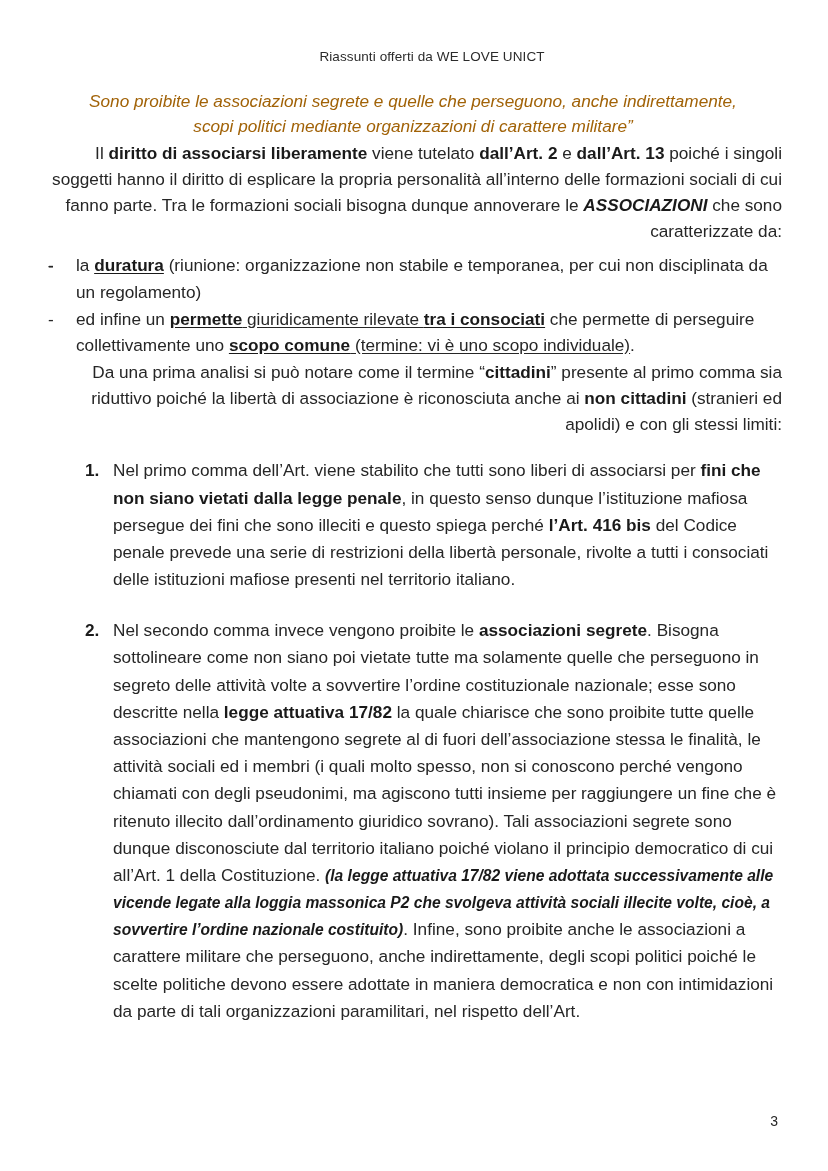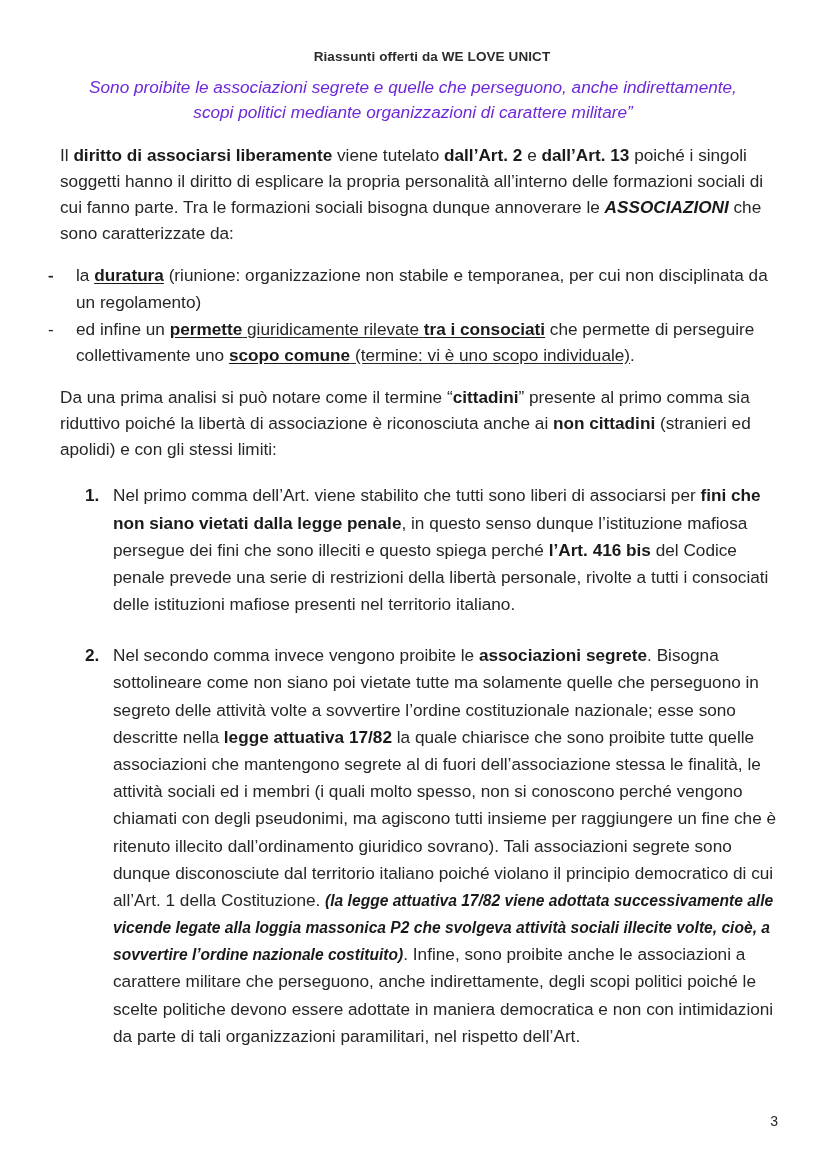--- a/index.html
+++ b/index.html
@@ -18,44 +18,44 @@
   .page {
     position: relative;
     width: 828px;
     height: 1171px;
     box-sizing: border-box;
     padding: 0;
   }
   .doc-header {
     text-align: center;
     font-size: 13.5px;
-    font-weight: 700;
+    font-weight: 400;
     color: #2b2b2b;
     letter-spacing: 0.1px;
     padding-top: 49px;
     margin-left: 36px;
   }
   .content {
     padding: 0 46px 0 44px;
   }
   .quote {
-    margin-top: 11px;
+    margin-top: 25px;
     text-align: center;
     font-style: italic;
     font-size: 17.2px;
     line-height: 1.48;
-    color: #6d28d9;
+    color: #a16207;
     padding: 0 26px;
   }
   p.body-para {
     font-size: 17.2px;
     line-height: 1.52;
-    margin: 16px;
+    margin: 0;
     color: #262626;
-    text-align: left;
+    text-align: right;
   }
   .para-intro {
     margin-top: 17px;
   }
   .para-analisi {
     margin-top: 19px;
   }
   ul.dash-list {
     list-style: none;
     margin: 8px 0 0 0;

